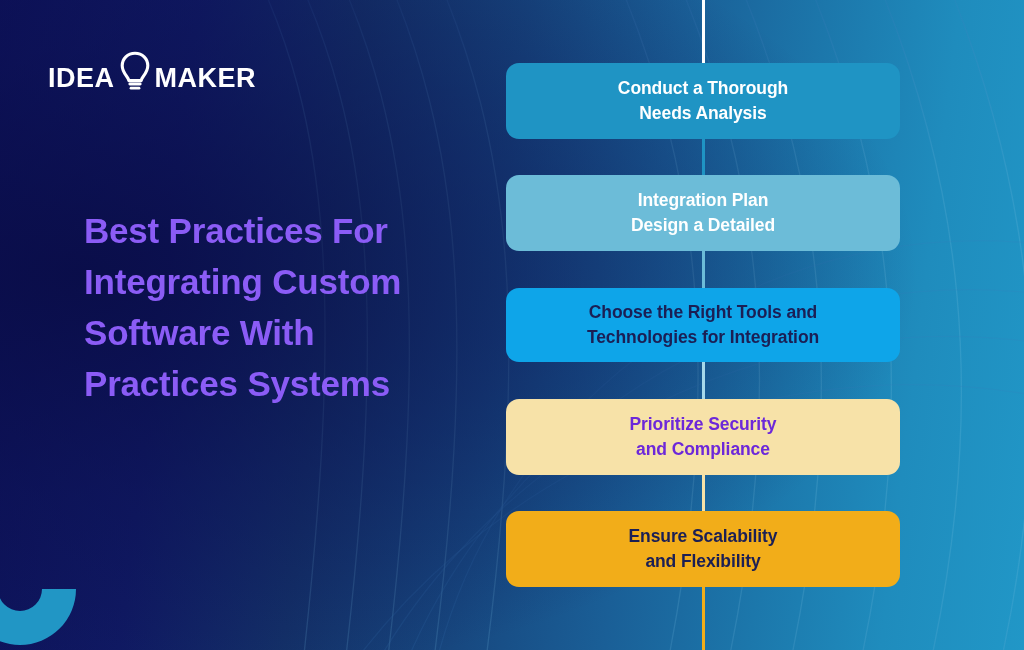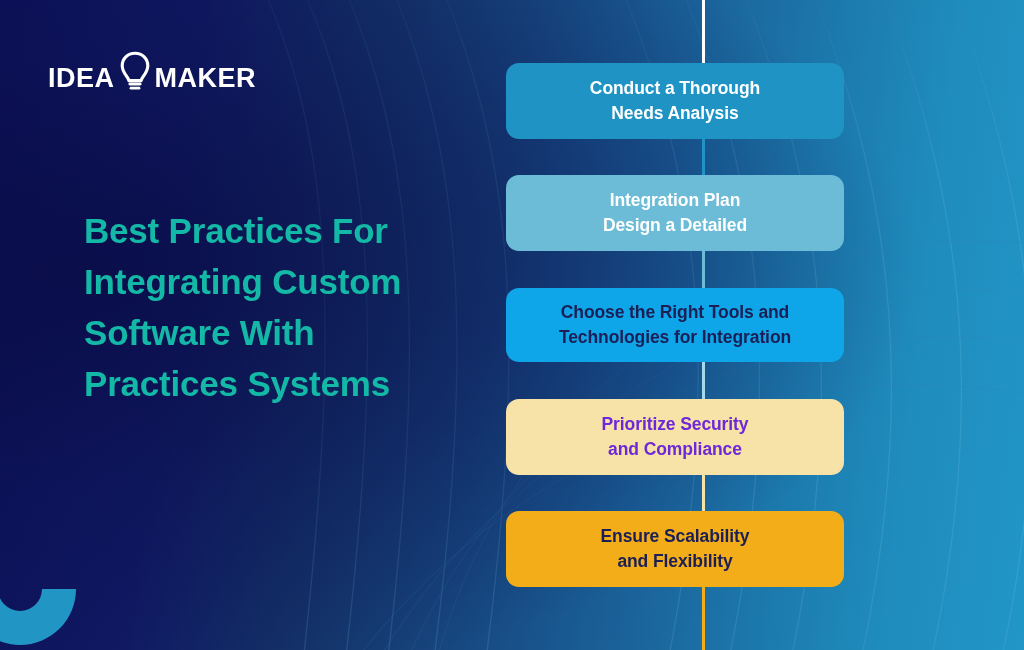--- a/index.html
+++ b/index.html
@@ -63,21 +63,21 @@
     display: block;
     margin: 0 3px 0 3px;
   }
 
   
   .headline {
     position: absolute;
     left: 84px;
     top: 205px;
     width: 400px;
-    color: #14b8a6;
+    color: #8b5cf6;
     font-size: 35px;
     font-weight: 700;
     line-height: 1.46;
     letter-spacing: -0.2px;
   }
 
   
   .arc-deco {
     position: absolute;
     left: -36px;
@@ -102,21 +102,21 @@
     height: 650px;
   }
   .conn-seg {
     position: absolute;
     left: 0;
     width: 3px;
   }
   .card {
     position: absolute;
     left: 0;
-    width: 338px;
+    width: 394px;
     border-radius: 13px;
     display: flex;
     align-items: center;
     justify-content: center;
     text-align: center;
     box-sizing: border-box;
     padding: 0 18px;
   }
   .card-text {
     font-size: 17.5px;

